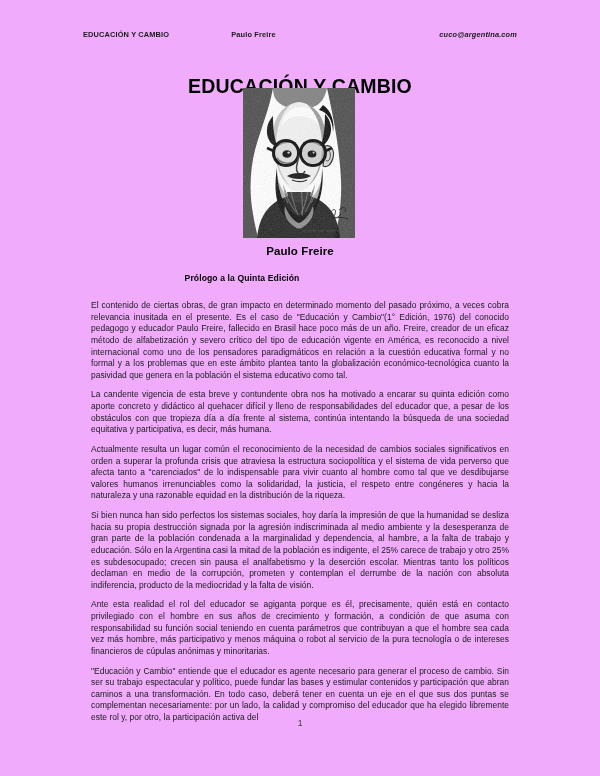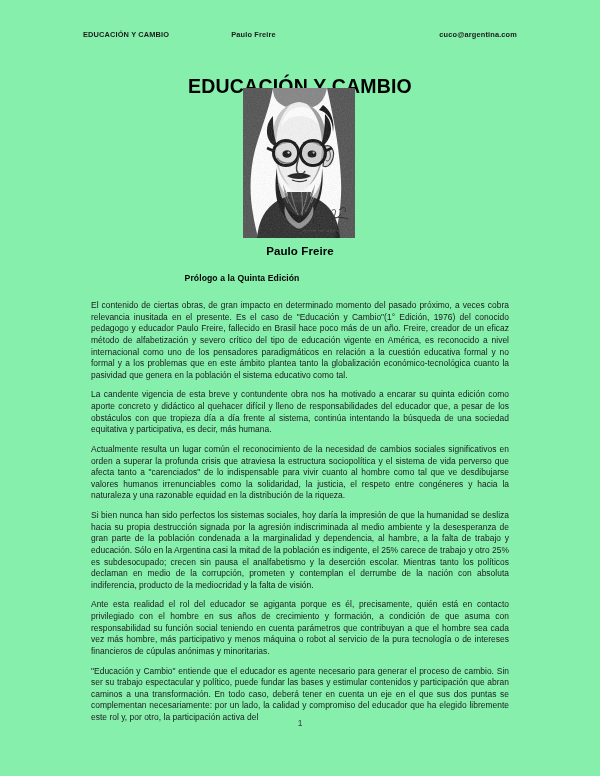--- a/index.html
+++ b/index.html
@@ -14,21 +14,21 @@
     font-family: "Liberation Sans", sans-serif;
     color: #000000;
     overflow: hidden;
   }
 
   .page {
     position: absolute;
     left: 0; top: 0;
     width: 600px;
     height: 776px;
-    background: #86efac;
+    background: #f0abfc;
   }
 
   
   .running-header {
     position: absolute;
     left: 83px;
     top: 30px;
     width: 434px;
     display: flex;
     justify-content: space-between;
@@ -36,20 +36,21 @@
     font-size: 7.4px;
     font-weight: bold;
     letter-spacing: 0.15px;
     color: #1a1a1a;
   }
   .running-header .hdr-center {
     margin-left: 62px;
   }
   .running-header .hdr-right {
     margin-left: auto;
+    font-style: italic;
   }
 
   
   .doc-title {
     position: absolute;
     left: 0;
     top: 62px;
     width: 600px;
     text-align: center;
     font-size: 19.5px;

